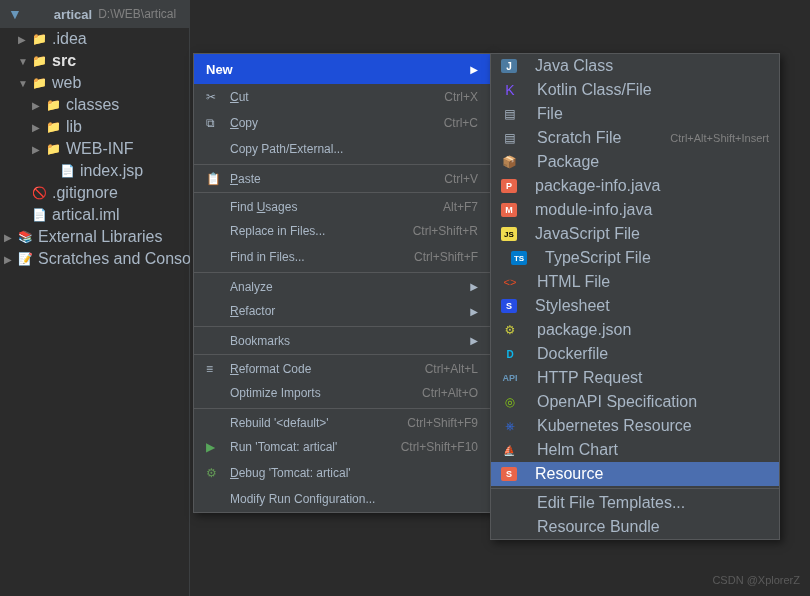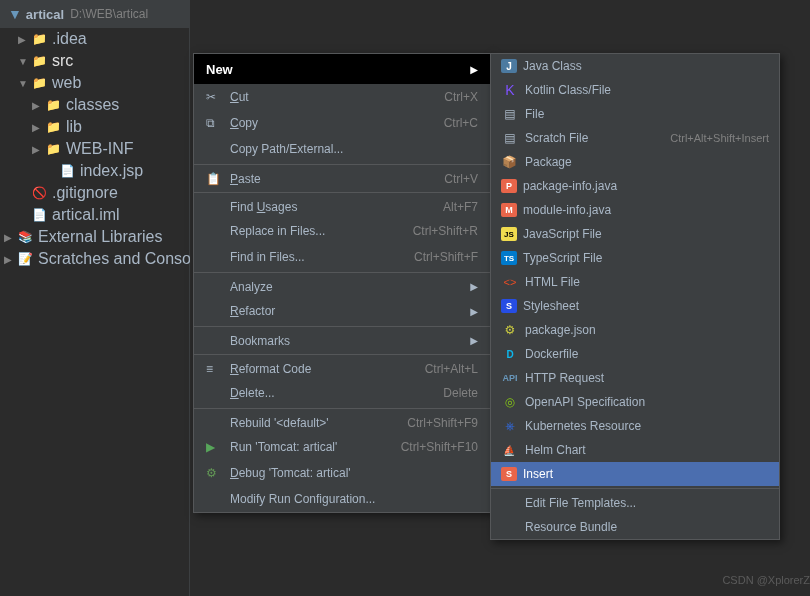--- a/index.html
+++ b/index.html
@@ -35,20 +35,21 @@
     .sidebar-header-icon {
       color: #6897bb;
       font-size: 14px;
       margin-right: 4px;
     }
 
     .sidebar-header-title {
       color: #a9b7c6;
       font-size: 13px;
       font-weight: bold;
+      margin-left: 28px;
     }
 
     .sidebar-header-path {
       color: #808080;
       font-size: 12px;
       margin-left: 6px;
     }
 
     .tree-item {
       display: flex;
@@ -83,21 +84,21 @@
     .icon-file-iml { color: #6897bb; }
     .icon-gitignore { color: #808080; }
     .icon-external { color: #a9b7c6; }
     .icon-scratches { color: #a9b7c6; }
 
     .tree-label {
       color: #a9b7c6;
       font-size: 16px;
     }
 
-    .tree-label.bold { font-weight: normal; color: #e0e0e0; }
+    .tree-label.bold { font-weight: bold; color: #e0e0e0; }
 
     .indent-1 { padding-left: 18px; }
     .indent-2 { padding-left: 32px; }
     .indent-3 { padding-left: 46px; }
 
     
     .main-area {
       position: absolute;
       left: 190px; top: 0;
       width: 620px;
@@ -156,21 +157,21 @@
       margin-left: 8px;
     }
 
     .menu-item .submenu-arrow {
       color: #a9b7c6;
       font-size: 10px;
       margin-left: 4px;
     }
 
     .menu-new-header {
-      background: #000000;
+      background: #1d4ed8;
       display: flex;
       align-items: center;
       padding: 4px 12px;
       height: 30px;
     }
 
     .menu-new-header .new-label {
       color: #ffffff;
       font-size: 13px;
       font-weight: bold;
@@ -213,37 +214,38 @@
       display: flex;
       align-items: center;
       justify-content: center;
       font-size: 12px;
       flex-shrink: 0;
     }
 
     .submenu-item .sub-label {
       flex: 1;
       color: #a9b7c6;
-      font-size: 12px;
+      font-size: 16px;
+      margin-left: 12px;
     }
 
     .submenu-item.selected .sub-label {
       color: #ffffff;
     }
 
     .submenu-item .sub-shortcut {
       color: #808080;
       font-size: 11px;
     }
 
     
     .watermark {
       position: absolute;
       bottom: 10px;
-      right: 0;
+      right: 10px;
       color: rgba(160,160,160,0.4);
       font-size: 11px;
     }
   </style>
 </head>
 <body>
 
 <div class="sidebar">
   <div class="sidebar-header">
     <span class="sidebar-header-icon">▼</span>
@@ -366,22 +368,22 @@
     <span class="menu-label">Bookmarks</span>
     <span class="submenu-arrow">▶</span>
   </div>
   <div class="menu-item separator">
     <span class="menu-icon">≡</span>
     <span class="menu-label"><u>R</u>eformat Code</span>
     <span class="shortcut">Ctrl+Alt+L</span>
   </div>
   <div class="menu-item">
     <span class="menu-icon"></span>
-    <span class="menu-label"><u>D</u>elete...</span>
-    <span class="shortcut">Delete</span>
+    <span class="menu-label">Optimize Imports</span>
+    <span class="shortcut">Ctrl+Alt+O</span>
   </div>
   <div class="menu-item separator">
     <span class="menu-icon"></span>
     <span class="menu-label">Rebuild '&lt;default&gt;'</span>
     <span class="shortcut">Ctrl+Shift+F9</span>
   </div>
   <div class="menu-item">
     <span class="menu-icon" style="color:#57a55a;">▶</span>
     <span class="menu-label">Run 'Tomcat: artical'</span>
     <span class="shortcut">Ctrl+Shift+F10</span>
@@ -424,21 +426,21 @@
   </div>
   <div class="submenu-item">
     <span class="sub-icon" style="background:#e8654a;color:#fff;font-size:9px;font-weight:bold;border-radius:2px;width:16px;height:14px;display:flex;align-items:center;justify-content:center;">M</span>
     <span class="sub-label">module-info.java</span>
   </div>
   <div class="submenu-item">
     <span class="sub-icon" style="background:#f0db4f;color:#000;font-size:8px;font-weight:bold;border-radius:2px;width:16px;height:14px;display:flex;align-items:center;justify-content:center;">JS</span>
     <span class="sub-label">JavaScript File</span>
   </div>
   <div class="submenu-item">
-    <span class="sub-icon" style="background:#007acc;color:#fff;font-size:8px;font-weight:bold;border-radius:2px;width:16px;height:14px;display:flex;align-items:center;justify-content:center;">TS</span>
+    <span class="sub-icon" style="background:#007acc;color:#fff;font-size:8px;font-weight:bold;border-radius:2px;width:16px;height:14px;display:flex;align-items:center;justify-content:center;margin-left:10px;">TS</span>
     <span class="sub-label">TypeScript File</span>
   </div>
   <div class="submenu-item">
     <span class="sub-icon" style="color:#e44d26;font-size:11px;">&lt;&gt;</span>
     <span class="sub-label">HTML File</span>
   </div>
   <div class="submenu-item">
     <span class="sub-icon" style="background:#264de4;color:#fff;font-size:9px;font-weight:bold;border-radius:2px;width:16px;height:14px;display:flex;align-items:center;justify-content:center;">S</span>
     <span class="sub-label">Stylesheet</span>
   </div>
@@ -461,21 +463,21 @@
   <div class="submenu-item">
     <span class="sub-icon" style="color:#316ce6;">⎈</span>
     <span class="sub-label">Kubernetes Resource</span>
   </div>
   <div class="submenu-item">
     <span class="sub-icon" style="color:#5b77e0;font-size:10px;">⛵</span>
     <span class="sub-label">Helm Chart</span>
   </div>
   <div class="submenu-item selected">
     <span class="sub-icon" style="background:#e8654a;color:#fff;font-size:9px;font-weight:bold;border-radius:2px;width:16px;height:14px;display:flex;align-items:center;justify-content:center;">S</span>
-    <span class="sub-label">Insert</span>
+    <span class="sub-label">Resource</span>
   </div>
   <div class="submenu-item" style="border-top:1px solid #555759;margin:2px 0;height:1px;padding:0;"></div>
   <div class="submenu-item">
     <span class="sub-icon"></span>
     <span class="sub-label">Edit File Templates...</span>
   </div>
   <div class="submenu-item">
     <span class="sub-icon"></span>
     <span class="sub-label">Resource Bundle</span>
   </div>

